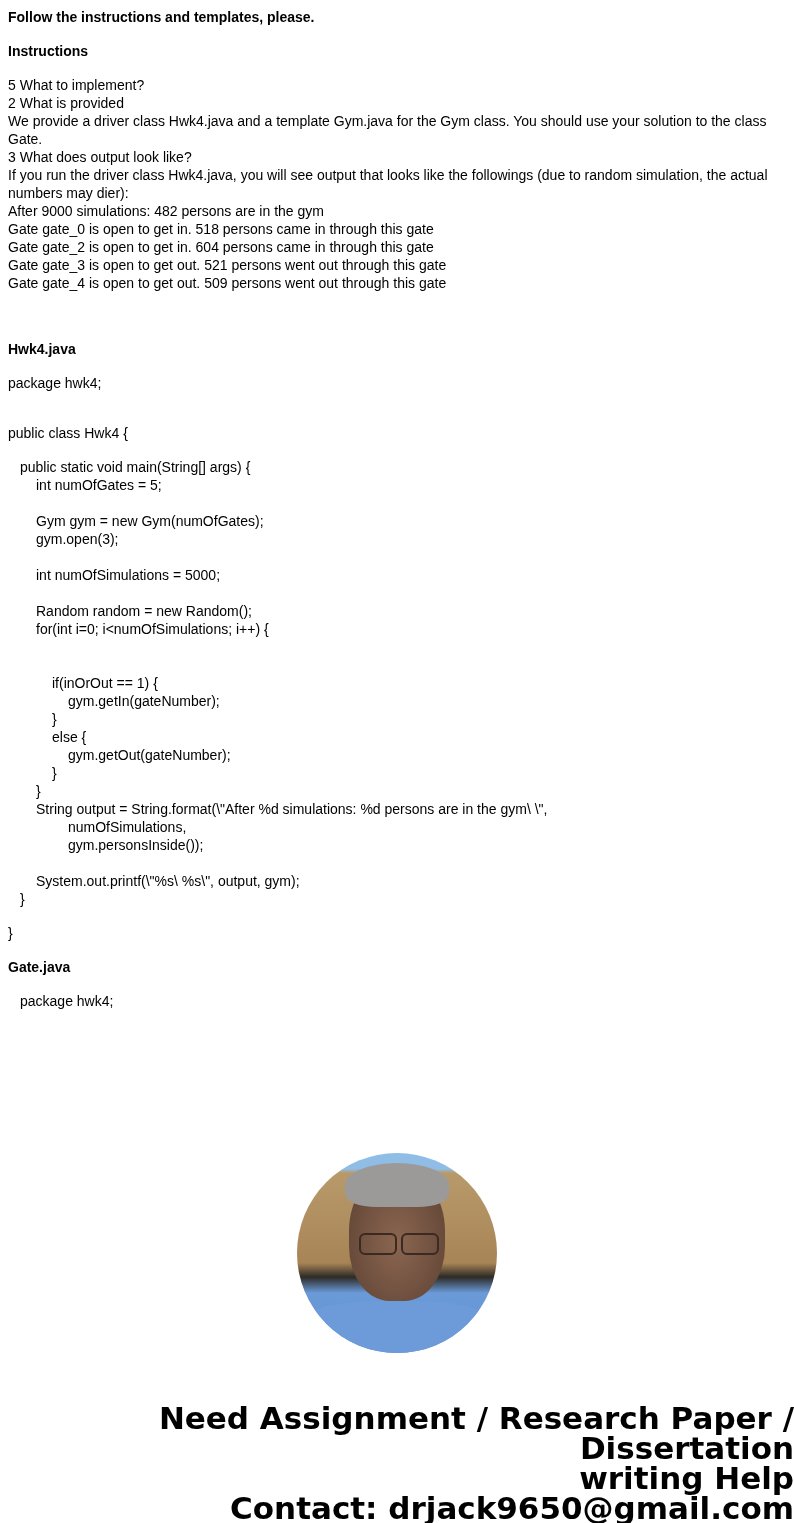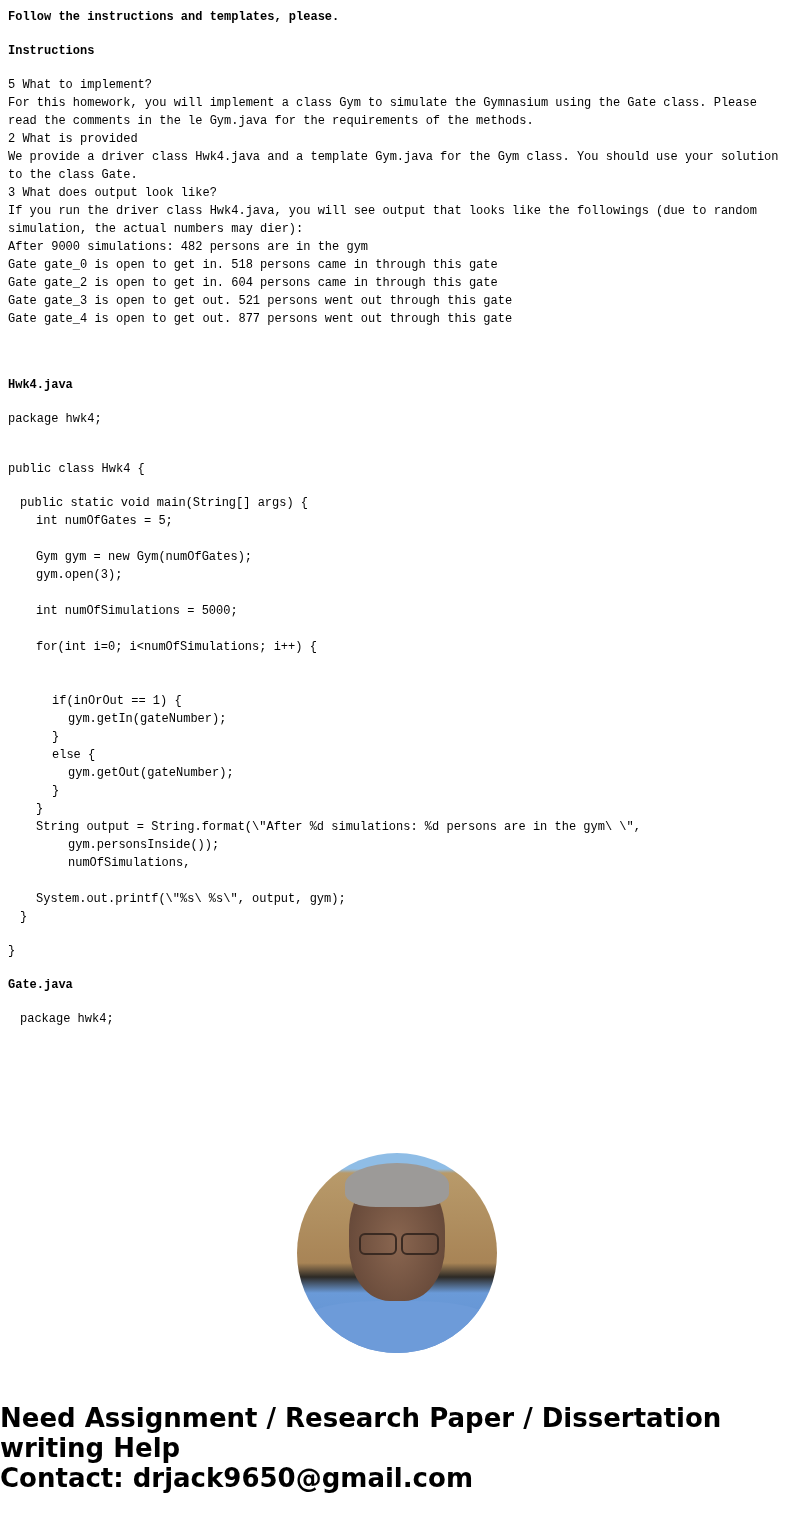--- a/index.html
+++ b/index.html
@@ -1,19 +1,19 @@
 <!DOCTYPE html>
 <html><head>
   <meta charset="utf-8">
   <style>
     html, body { margin: 0; padding: 0; background: #ffffff; }
     body { width: 794px; height: 1523px; position: relative; overflow: hidden; }
     .doc {
       position: absolute; left: 8px; top: 0; width: 780px; height: 1122px; overflow: hidden;
-      font-family: Liberation Mono, monospace; font-size: 12px; line-height: 18px; color: #000;
+      font-family: Liberation Sans, sans-serif; font-size: 14px; line-height: 18px; color: #000;
     }
     .doc p { margin: 0; }
     .h { font-weight: bold; }
     .gap { height: 16px; }
     .line { white-space: pre; }
     .i1 { padding-left: 12px; }
     .i2 { padding-left: 28px; }
     .i3 { padding-left: 44px; }
     .i4 { padding-left: 60px; }
     .avatar {
@@ -33,76 +33,76 @@
       position: absolute; left: 58px; top: 80px; width: 84px; height: 20px;
     }
     .avatar .glasses span {
       position: absolute; top: 0; width: 34px; height: 18px; border: 2px solid #3a2a22; border-radius: 6px;
     }
     .avatar .shirt {
       position: absolute; left: 0; top: 148px; width: 200px; height: 60px;
       background: #6d9bd9; border-radius: 40% 40% 0 0;
     }
     .promo {
-      position: absolute; left: 0; top: 1403px; width: 794px; text-align: left;
-      font-family: "DejaVu Sans", sans-serif; font-weight: bold; font-size: 26px; line-height: 30px; color: #000;
+      position: absolute; left: 0; top: 1403px; width: 794px; text-align: right;
+      font-family: "DejaVu Sans", sans-serif; font-weight: bold; font-size: 31px; line-height: 30px; color: #000;
     }
   </style>
 </head>
 <body>
 
 <div class="doc">
   <p class="h" style="margin-top:8px;">Follow the instructions and templates, please.</p>
   <div class="gap"></div>
   <p class="h">Instructions</p>
   <div class="gap"></div>
   <p>5 What to implement?</p>
-  <p>For this homework, you will implement a class Gym to simulate the Gymnasium using the Gate class. Please read the comments in the le Gym.java for the requirements of the methods.</p>
   <p>2 What is provided</p>
   <p>We provide a driver class Hwk4.java and a template Gym.java for the Gym class. You should use your solution to the class Gate.</p>
   <p>3 What does output look like?</p>
   <p>If you run the driver class Hwk4.java, you will see output that looks like the followings (due to random simulation, the actual numbers may dier):</p>
   <p>After 9000 simulations: 482 persons are in the gym</p>
   <p>Gate gate_0 is open to get in. 518 persons came in through this gate</p>
   <p>Gate gate_2 is open to get in. 604 persons came in through this gate</p>
   <p>Gate gate_3 is open to get out. 521 persons went out through this gate</p>
-  <p>Gate gate_4 is open to get out. 877 persons went out through this gate</p>
+  <p>Gate gate_4 is open to get out. 509 persons went out through this gate</p>
   <div class="gap"></div>
   <div class="gap"></div>
   <div class="gap"></div>
   <p class="h">Hwk4.java</p>
   <div class="gap"></div>
   <p>package hwk4;</p>
   <div class="gap"></div>
   <div class="gap"></div>
   <p>public class Hwk4 {</p>
   <div class="gap"></div>
 
   <div>
     <p class="line i1">public static void main(String[] args) {</p>
     <p class="line i2">int numOfGates = 5;</p>
     <p class="line i2">&nbsp;</p>
     <p class="line i2">Gym gym = new Gym(numOfGates);</p>
     <p class="line i2">gym.open(3);</p>
     <p class="line i2">&nbsp;</p>
     <p class="line i2">int numOfSimulations = 5000;</p>
     <p class="line i2">&nbsp;</p>
+    <p class="line i2">Random random = new Random();</p>
     <p class="line i2">for(int i=0; i&lt;numOfSimulations; i++) {</p>
     <p class="line i3">&nbsp;</p>
     <p class="line i3">&nbsp;</p>
     <p class="line i3">if(inOrOut == 1) {</p>
     <p class="line i4">gym.getIn(gateNumber);</p>
     <p class="line i3">}</p>
     <p class="line i3">else {</p>
     <p class="line i4">gym.getOut(gateNumber);</p>
     <p class="line i3">}</p>
     <p class="line i2">}</p>
     <p class="line i2">String output = String.format(\"After %d simulations: %d persons are in the gym\ \",</p>
+    <p class="line i4">numOfSimulations,</p>
     <p class="line i4">gym.personsInside());</p>
-    <p class="line i4">numOfSimulations,</p>
     <p class="line i2">&nbsp;</p>
     <p class="line i2">System.out.printf(\"%s\ %s\", output, gym);</p>
     <p class="line i1">}</p>
   </div>
   <div class="gap"></div>
   <p>}</p>
   <div class="gap"></div>
   <p class="h">Gate.java</p>
   <div class="gap"></div>
   <p class="i1">package hwk4;</p>

